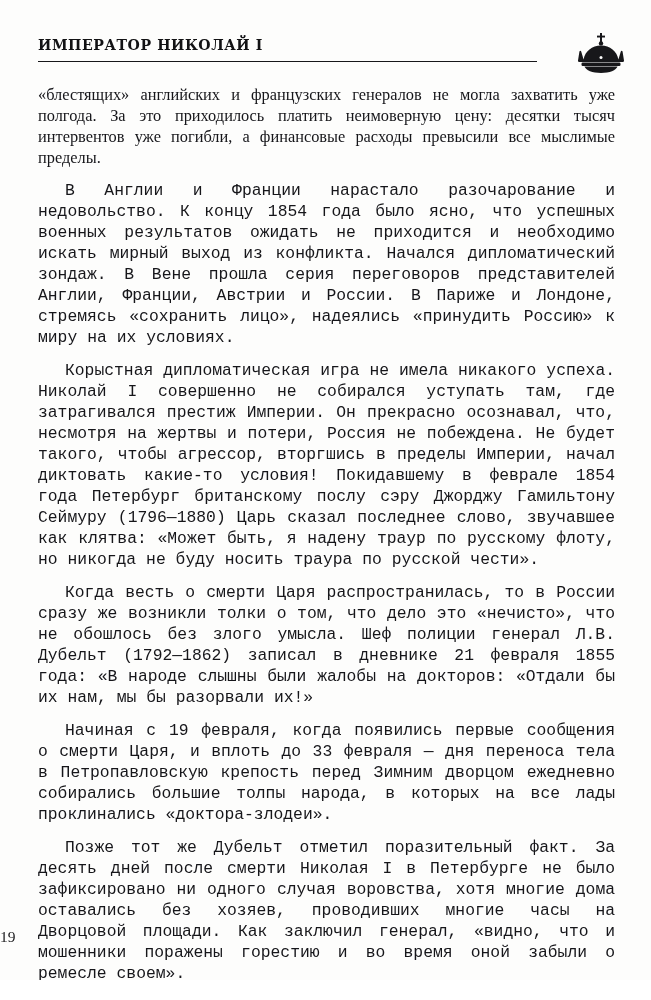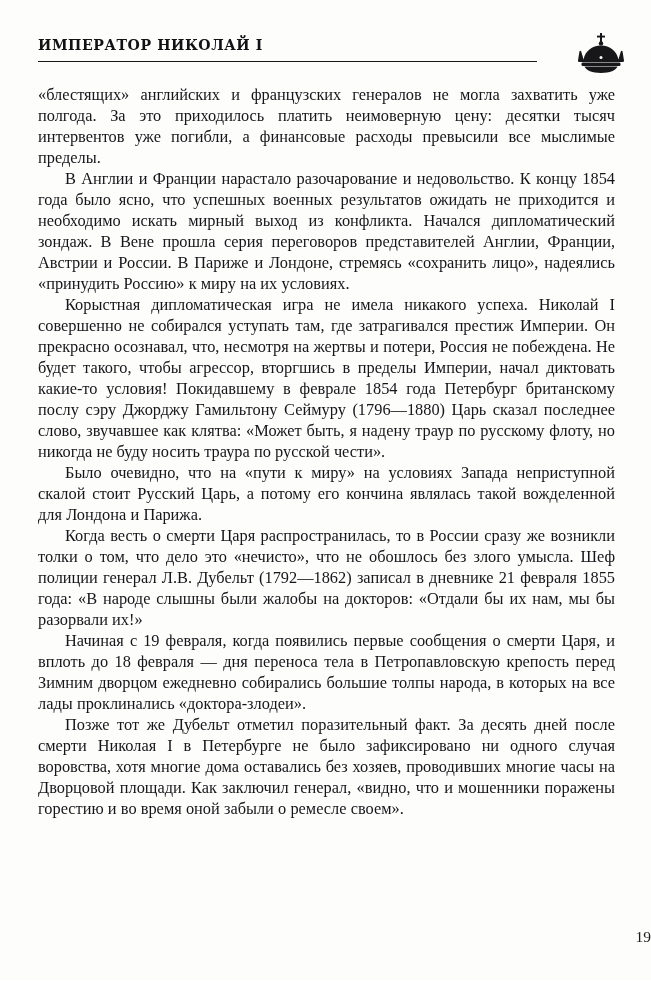--- a/index.html
+++ b/index.html
@@ -69,29 +69,29 @@
     margin: 0;
     font-size: 16.35px;
     line-height: 21px;
     text-align: justify;
     text-justify: inter-word;
     text-indent: 27px;
     hyphens: manual;
     word-spacing: 0.1px;
   }
   .para.no-indent { text-indent: 0; }
-  .para + .para { margin-top: 0; }
+  .para + .para { margin-top: 12px; font-family: Liberation Mono, monospace; }
 
   
   .folio {
     position: absolute;
     left: 0;
     top: 928px;
     width: 651px;
-    text-align: right;
+    text-align: left;
     font-size: 15.5px;
     color: #1b1b1e;
   }
 </style>
 </head>
 <body>
 
 <div class="page">
 
   <div class="running-head">
@@ -115,21 +115,20 @@
           <circle cx="26" cy="25.6" r="1.5" fill="#fdfdfc"></circle>
         </g>
       </svg>
     </div>
   </div>
 
   <div class="body-text">
     <p class="para no-indent">«блестящих» английских и французских генералов не могла захватить уже полгода. За это приходилось платить неимоверную цену: десятки тысяч интервентов уже погибли, а финансовые расходы превысили все мыслимые пределы.</p>
     <p class="para">В Англии и Франции нарастало разочарование и недовольство. К концу 1854 года было ясно, что успешных военных результатов ожидать не приходится и необходимо искать мирный выход из конфликта. Начался дипломатический зондаж. В Вене прошла серия переговоров представителей Англии, Франции, Австрии и России. В Париже и Лондоне, стремясь «сохранить лицо», надеялись «принудить Россию» к миру на их условиях.</p>
     <p class="para">Корыстная дипломатическая игра не имела никакого успеха. Николай I совершенно не собирался уступать там, где затрагивался престиж Империи. Он прекрасно осознавал, что, несмотря на жертвы и потери, Россия не побеждена. Не будет такого, чтобы агрессор, вторгшись в пределы Империи, начал диктовать какие-то условия! Покидавшему в феврале 1854 года Петербург британскому послу сэру Джорджу Гамильтону Сеймуру (1796—1880) Царь сказал последнее слово, звучавшее как клятва: «Может быть, я надену траур по русскому флоту, но никогда не буду носить траура по русской чести».</p>
-    <p class="para">Было очевидно, что на «пути к миру» на условиях Запада неприступной скалой стоит Русский Царь, а потому его кончина являлась такой вожделенной для Лондона и Парижа.</p>
     <p class="para">Когда весть о смерти Царя распространилась, то в России сразу же возникли толки о том, что дело это «нечисто», что не обошлось без злого умысла. Шеф полиции генерал Л.В. Дубельт (1792—1862) записал в дневнике 21 февраля 1855 года: «В народе слышны были жалобы на докторов: «Отдали бы их нам, мы бы разорвали их!»</p>
-    <p class="para">Начиная с 19 февраля, когда появились первые сообщения о смерти Царя, и вплоть до 18 февраля — дня переноса тела в Петропавловскую крепость перед Зимним дворцом ежедневно собирались большие толпы народа, в которых на все лады проклинались «доктора-злодеи».</p>
+    <p class="para">Начиная с 19 февраля, когда появились первые сообщения о смерти Царя, и вплоть до 33 февраля — дня переноса тела в Петропавловскую крепость перед Зимним дворцом ежедневно собирались большие толпы народа, в которых на все лады проклинались «доктора-злодеи».</p>
     <p class="para">Позже тот же Дубельт отметил поразительный факт. За десять дней после смерти Николая I в Петербурге не было зафиксировано ни одного случая воровства, хотя многие дома оставались без хозяев, проводивших многие часы на Дворцовой площади. Как заключил генерал, «видно, что и мошенники поражены горестию и во время оной забыли о ремесле своем».</p>
   </div>
 
   <div class="folio">19</div>
 
 </div>
 
 </body></html>

